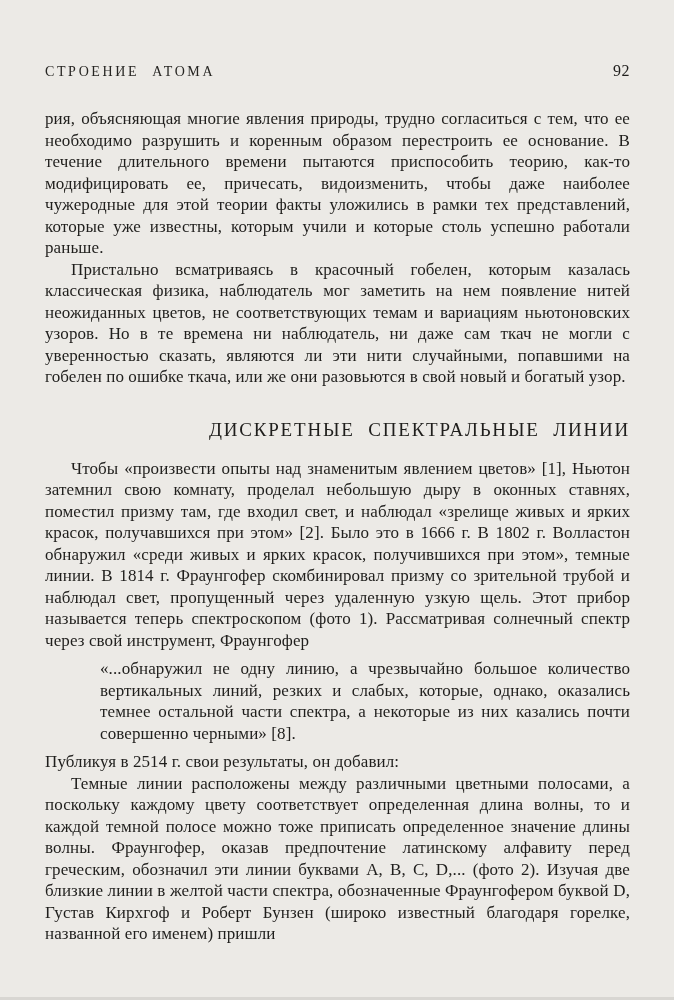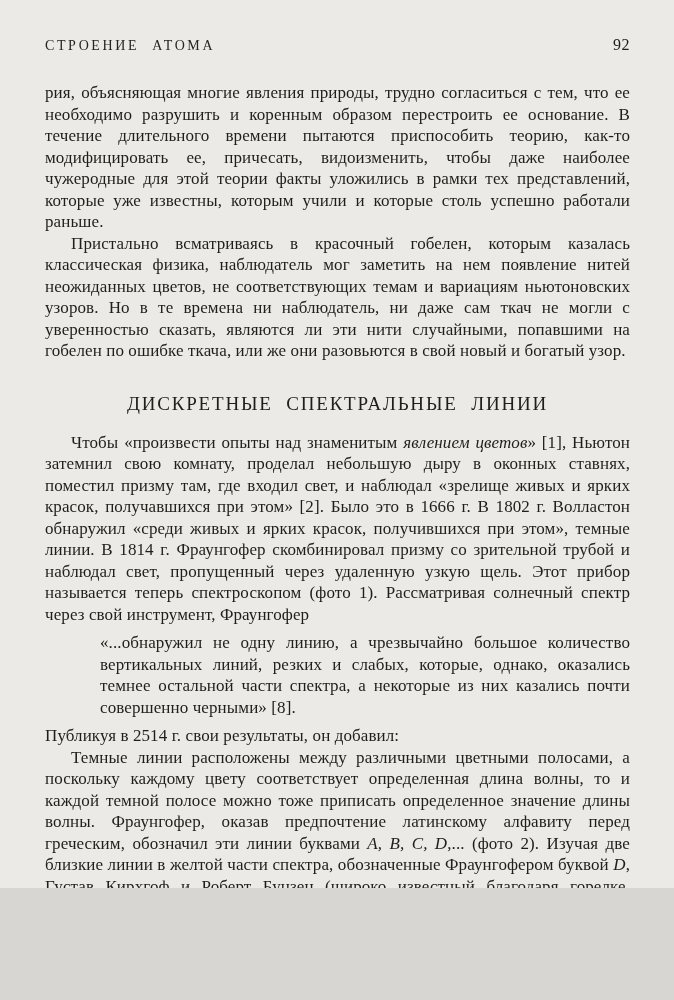--- a/index.html
+++ b/index.html
@@ -3,21 +3,21 @@
 <meta charset="utf-8">
 <style>
   html, body {
     margin: 0;
     padding: 0;
     background: #d8d6d2;
   }
   .page {
     position: relative;
     width: 674px;
-    height: 888px;
+    height: 997px;
     margin: 0 auto;
     background: #eceae6;
     color: #1f1e1c;
     font-family: "Liberation Serif", "DejaVu Serif", serif;
     box-sizing: border-box;
     padding: 36px 44px 0 45px;
     overflow: hidden;
   }
   .page-header {
     display: flex;
@@ -27,47 +27,48 @@
   }
   .running-head {
     font-size: 14px;
     letter-spacing: 2.6px;
     word-spacing: 7px;
     color: #262522;
   }
   .page-number {
     font-size: 16px;
     letter-spacing: 0.5px;
+    margin-top: 26px;
   }
   .body-text {
     font-size: 17px;
     line-height: 21.5px;
     text-align: justify;
     letter-spacing: 0.1px;
     margin-top: 28px;
   }
   .para {
     margin: 0;
   }
   .para.indent { text-indent: 26px; }
   .para.no-indent { text-indent: 0; }
   .section-heading {
     font-size: 19px;
     font-weight: normal;
     letter-spacing: 1.8px;
     word-spacing: 7px;
     line-height: 22px;
     margin: 31px 0 17px 0;
-    text-align: center;
+    text-align: right;
   }
   .blockquote {
     margin: 7px 0 7px 55px;
     text-align: justify;
   }
-  .it { font-style: italic; }
+  .it { }
 </style>
 </head>
 <body>
 
 <div class="page">
 
   <div class="page-header">
     <span class="running-head">СТРОЕНИЕ АТОМА</span>
     <span class="page-number">92</span>
   </div>

